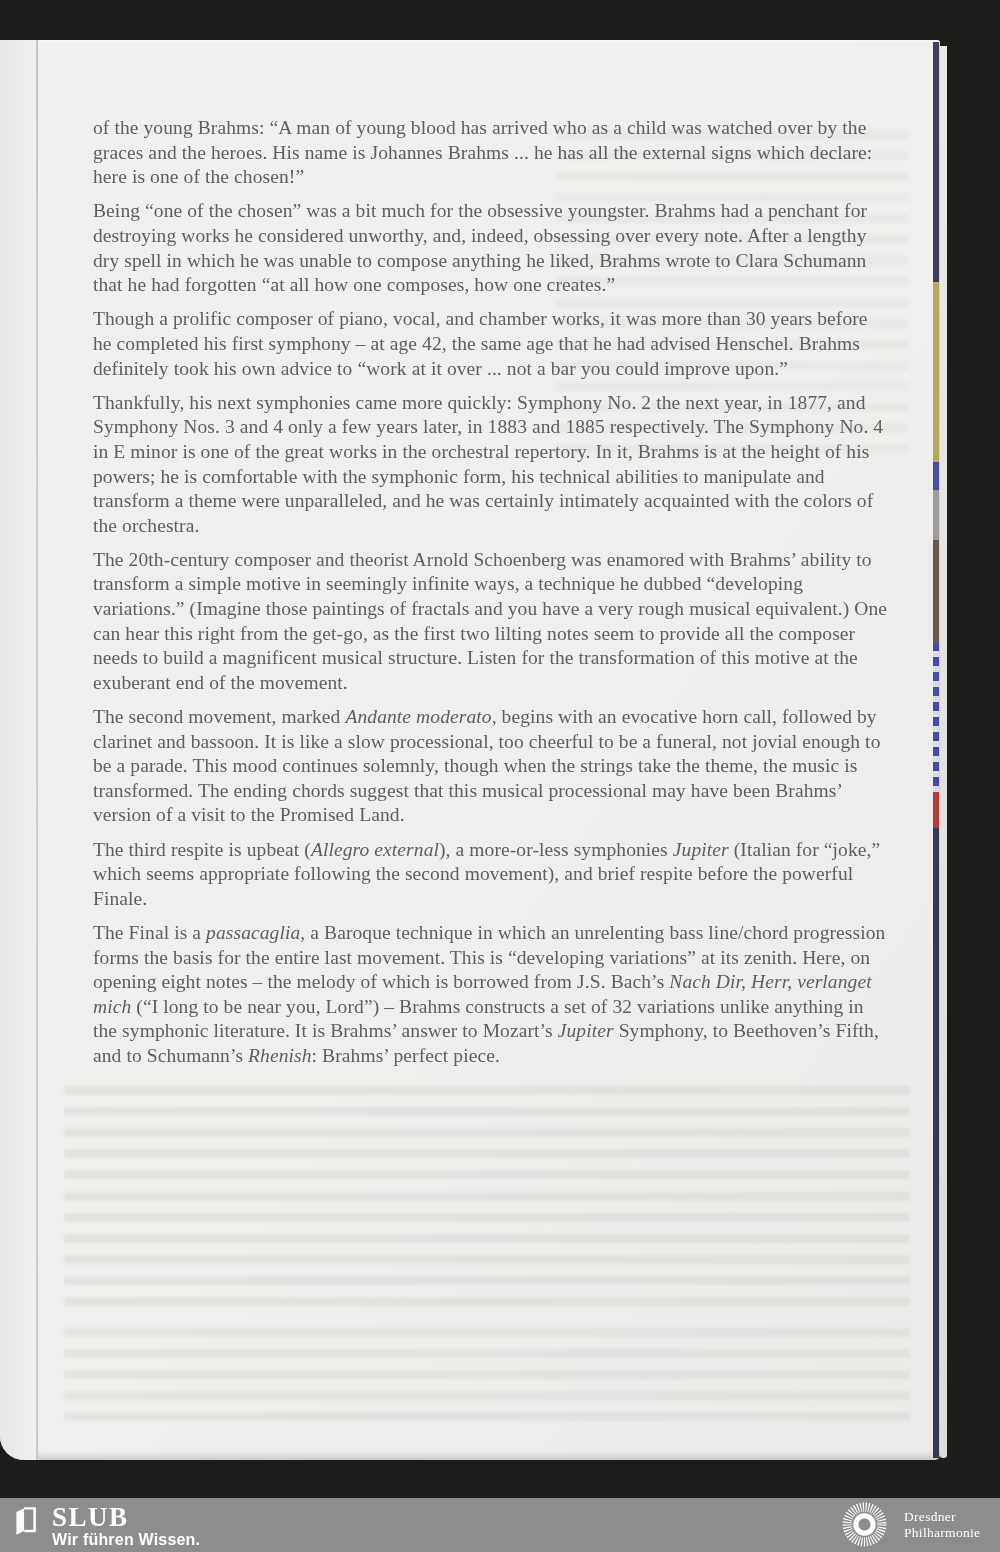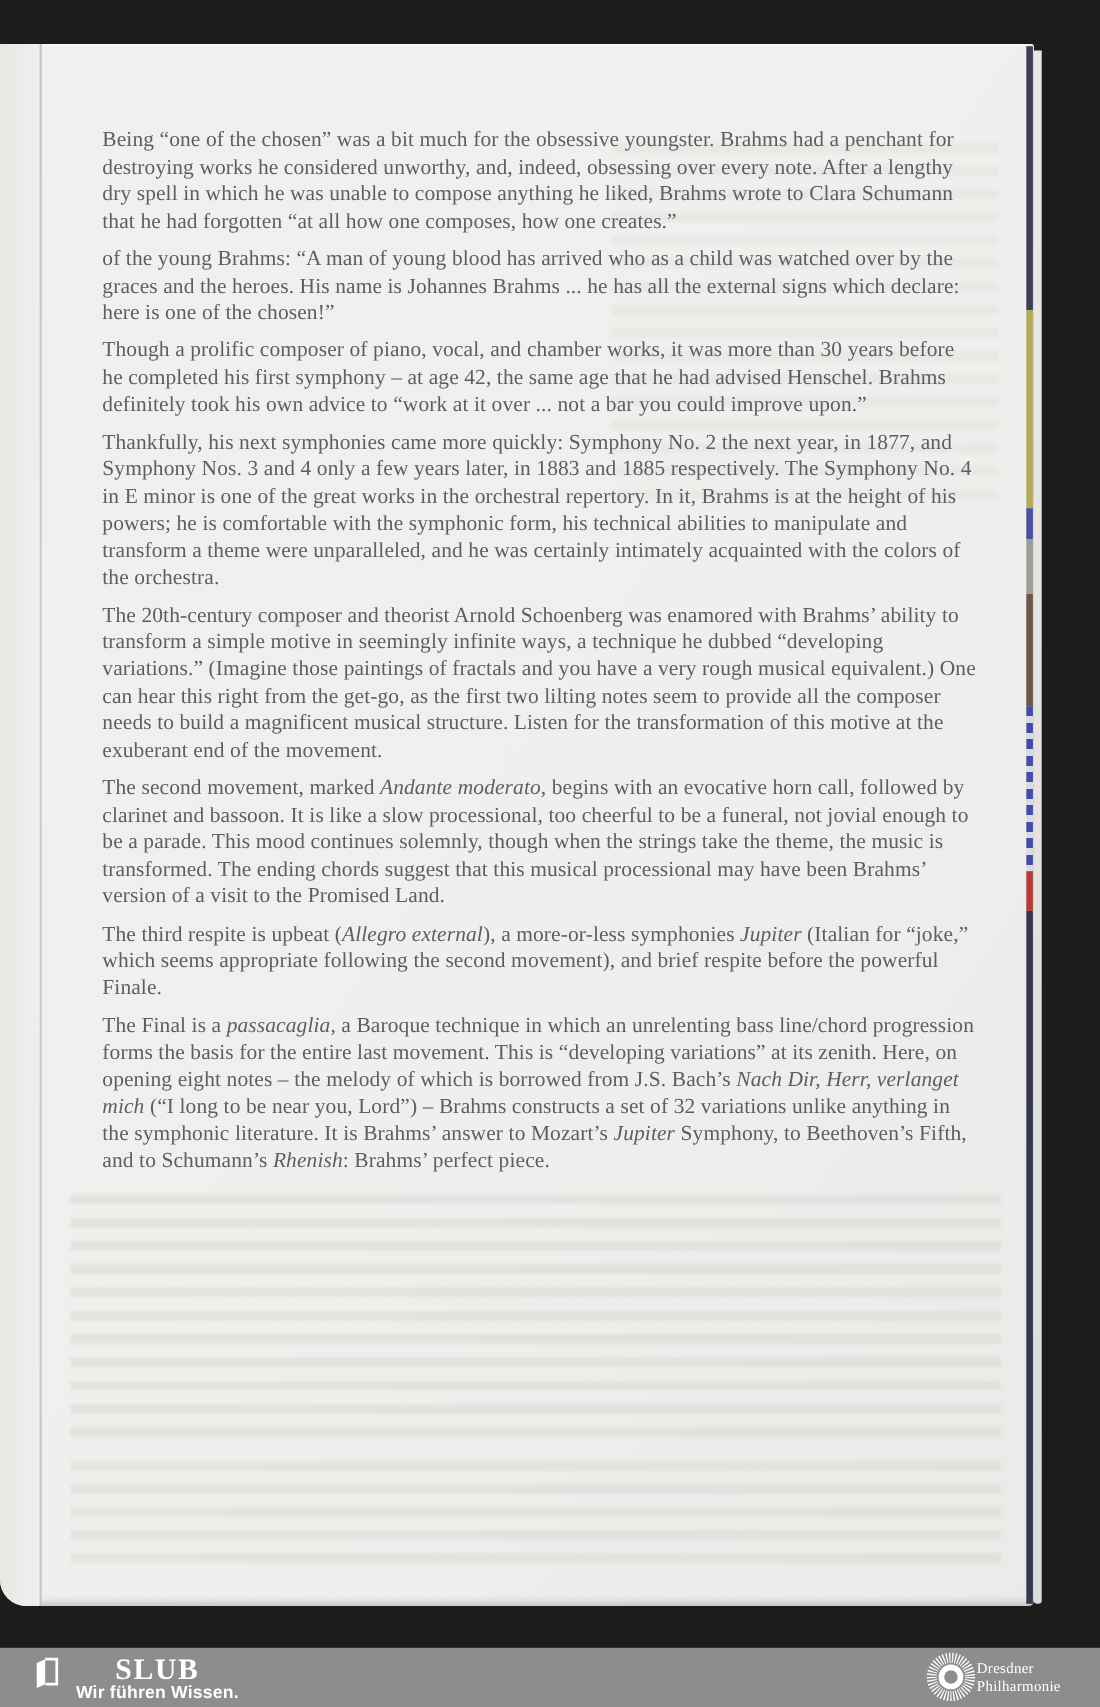--- a/index.html
+++ b/index.html
@@ -47,48 +47,48 @@
   .seg-gray   {top:448px; height:50px; background:#9c9c9a;}
   .seg-brown  {top:498px; height:102px;background:#6a5848;}
   .seg-dashes {top:600px; height:150px;
     background:repeating-linear-gradient(180deg,#474ba6 0 9px,#d9dae3 9px 15px);}
   .seg-red    {top:750px; height:36px; background:#b23b3b;}
   .seg-navy2  {top:786px; height:630px;background:#343850;}
   .edge-sliver{position:absolute;left:940px;top:46px;width:7px;height:1412px;
     background:linear-gradient(180deg,#e9e8e4,#dddcd8);border-radius:0 0 3px 3px;}
   
   .footer{position:absolute;left:0;bottom:0;width:1000px;height:54px;background:#8d8d8d;}
-  .slub{position:absolute;left:31px;top:6px;display:flex;align-items:flex-start;text-align:center;}
+  .slub{position:absolute;left:14px;top:6px;display:flex;align-items:flex-start;}
   .slub-icon{width:23px;height:31px;margin-top:2px;}
   .slub-textcol{margin-left:15px;display:flex;flex-direction:column;}
   .slub-wordmark{font-family:"Liberation Serif",serif;font-weight:bold;font-size:27px;
     line-height:27px;color:#ffffff;letter-spacing:1.5px;}
   .slub-tagline{font-family:"Liberation Sans",sans-serif;font-weight:bold;font-size:16px;
     line-height:14px;color:#ffffff;margin-top:2px;letter-spacing:.2px;}
   .phil{position:absolute;left:841px;top:3px;display:flex;align-items:center;}
   .phil-icon{width:47px;height:47px;}
-  .phil-name{margin-left:0;font-family:"Liberation Serif",serif;font-size:13.5px;
+  .phil-name{margin-left:16px;font-family:"Liberation Serif",serif;font-size:13.5px;
     line-height:15.5px;color:#ffffff;letter-spacing:.3px;}
 </style>
 </head>
 <body>
 
 <div class="page">
   <div class="gutter-shade"></div>
   <div class="gutter-line"></div>
 
   <div class="ghost ghost-upper"></div>
   <div class="ghost ghost-a"></div>
   <div class="ghost ghost-b"></div>
   <div class="ghost ghost-c"></div>
 
   <div class="note-text">
     <div>
+        <p><span>of the young Brahms: “A man of young blood has arrived who as a child was watched over by the graces and the heroes. His name is Johannes Brahms ... he has all the external signs which declare: here is one of the chosen!”</span></p>
         <p><span>Being “one of the chosen” was a bit much for the obsessive youngster. Brahms had a penchant for destroying works he considered unworthy, and, indeed, obsessing over every note. After a lengthy dry spell in which he was unable to compose anything he liked, Brahms wrote to Clara Schumann that he had forgotten “at all how one composes, how one creates.”</span></p>
-        <p><span>of the young Brahms: “A man of young blood has arrived who as a child was watched over by the graces and the heroes. His name is Johannes Brahms ... he has all the external signs which declare: here is one of the chosen!”</span></p>
         <p><span>Though a prolific composer of piano, vocal, and chamber works, it was more than 30 years before he completed his first symphony – at age 42, the same age that he had advised Henschel. Brahms definitely took his own advice to “work at it over ... not a bar you could improve upon.”</span></p>
         <p><span>Thankfully, his next symphonies came more quickly: Symphony No. 2 the next year, in 1877, and Symphony Nos. 3 and 4 only a few years later, in 1883 and 1885 respectively. The Symphony No. 4 in E minor is one of the great works in the orchestral repertory. In it, Brahms is at the height of his powers; he is comfortable with the symphonic form, his technical abilities to manipulate and transform a theme were unparalleled, and he was certainly intimately acquainted with the colors of the orchestra.</span></p>
         <p><span>The 20th-century composer and theorist Arnold Schoenberg was enamored with Brahms’ ability to transform a simple motive in seemingly infinite ways, a technique he dubbed “developing variations.” (Imagine those paintings of fractals and you have a very rough musical equivalent.) One can hear this right from the get-go, as the first two lilting notes seem to provide all the composer needs to build a magnificent musical structure. Listen for the transformation of this motive at the exuberant end of the movement.</span></p>
         <p><span>The second movement, marked </span><em>Andante moderato</em><span>, begins with an evocative horn call, followed by clarinet and bassoon. It is like a slow processional, too cheerful to be a funeral, not jovial enough to be a parade. This mood continues solemnly, though when the strings take the theme, the music is transformed. The ending chords suggest that this musical processional may have been Brahms’ version of a visit to the Promised Land.</span></p>
         <p><span>The third respite is upbeat (</span><em>Allegro external</em><span>), a more-or-less symphonies </span><em>Jupiter</em><span> (Italian for “joke,” which seems appropriate following the second movement), and brief respite before the powerful Finale.</span></p>
         <p><span>The Final is a </span><em>passacaglia</em><span>, a Baroque technique in which an unrelenting bass line/chord progression forms the basis for the entire last movement. This is “developing variations” at its zenith. Here, on opening eight notes – the melody of which is borrowed from J.S. Bach’s </span><em>Nach Dir, Herr, verlanget mich</em><span> (“I long to be near you, Lord”) – Brahms constructs a set of 32 variations unlike anything in the symphonic literature. It is Brahms’ answer to Mozart’s </span><em>Jupiter</em><span> Symphony, to Beethoven’s Fifth, and to Schumann’s </span><em>Rhenish</em><span>: Brahms’ perfect piece.</span></p>
       </div>
   </div>
 </div>
 

